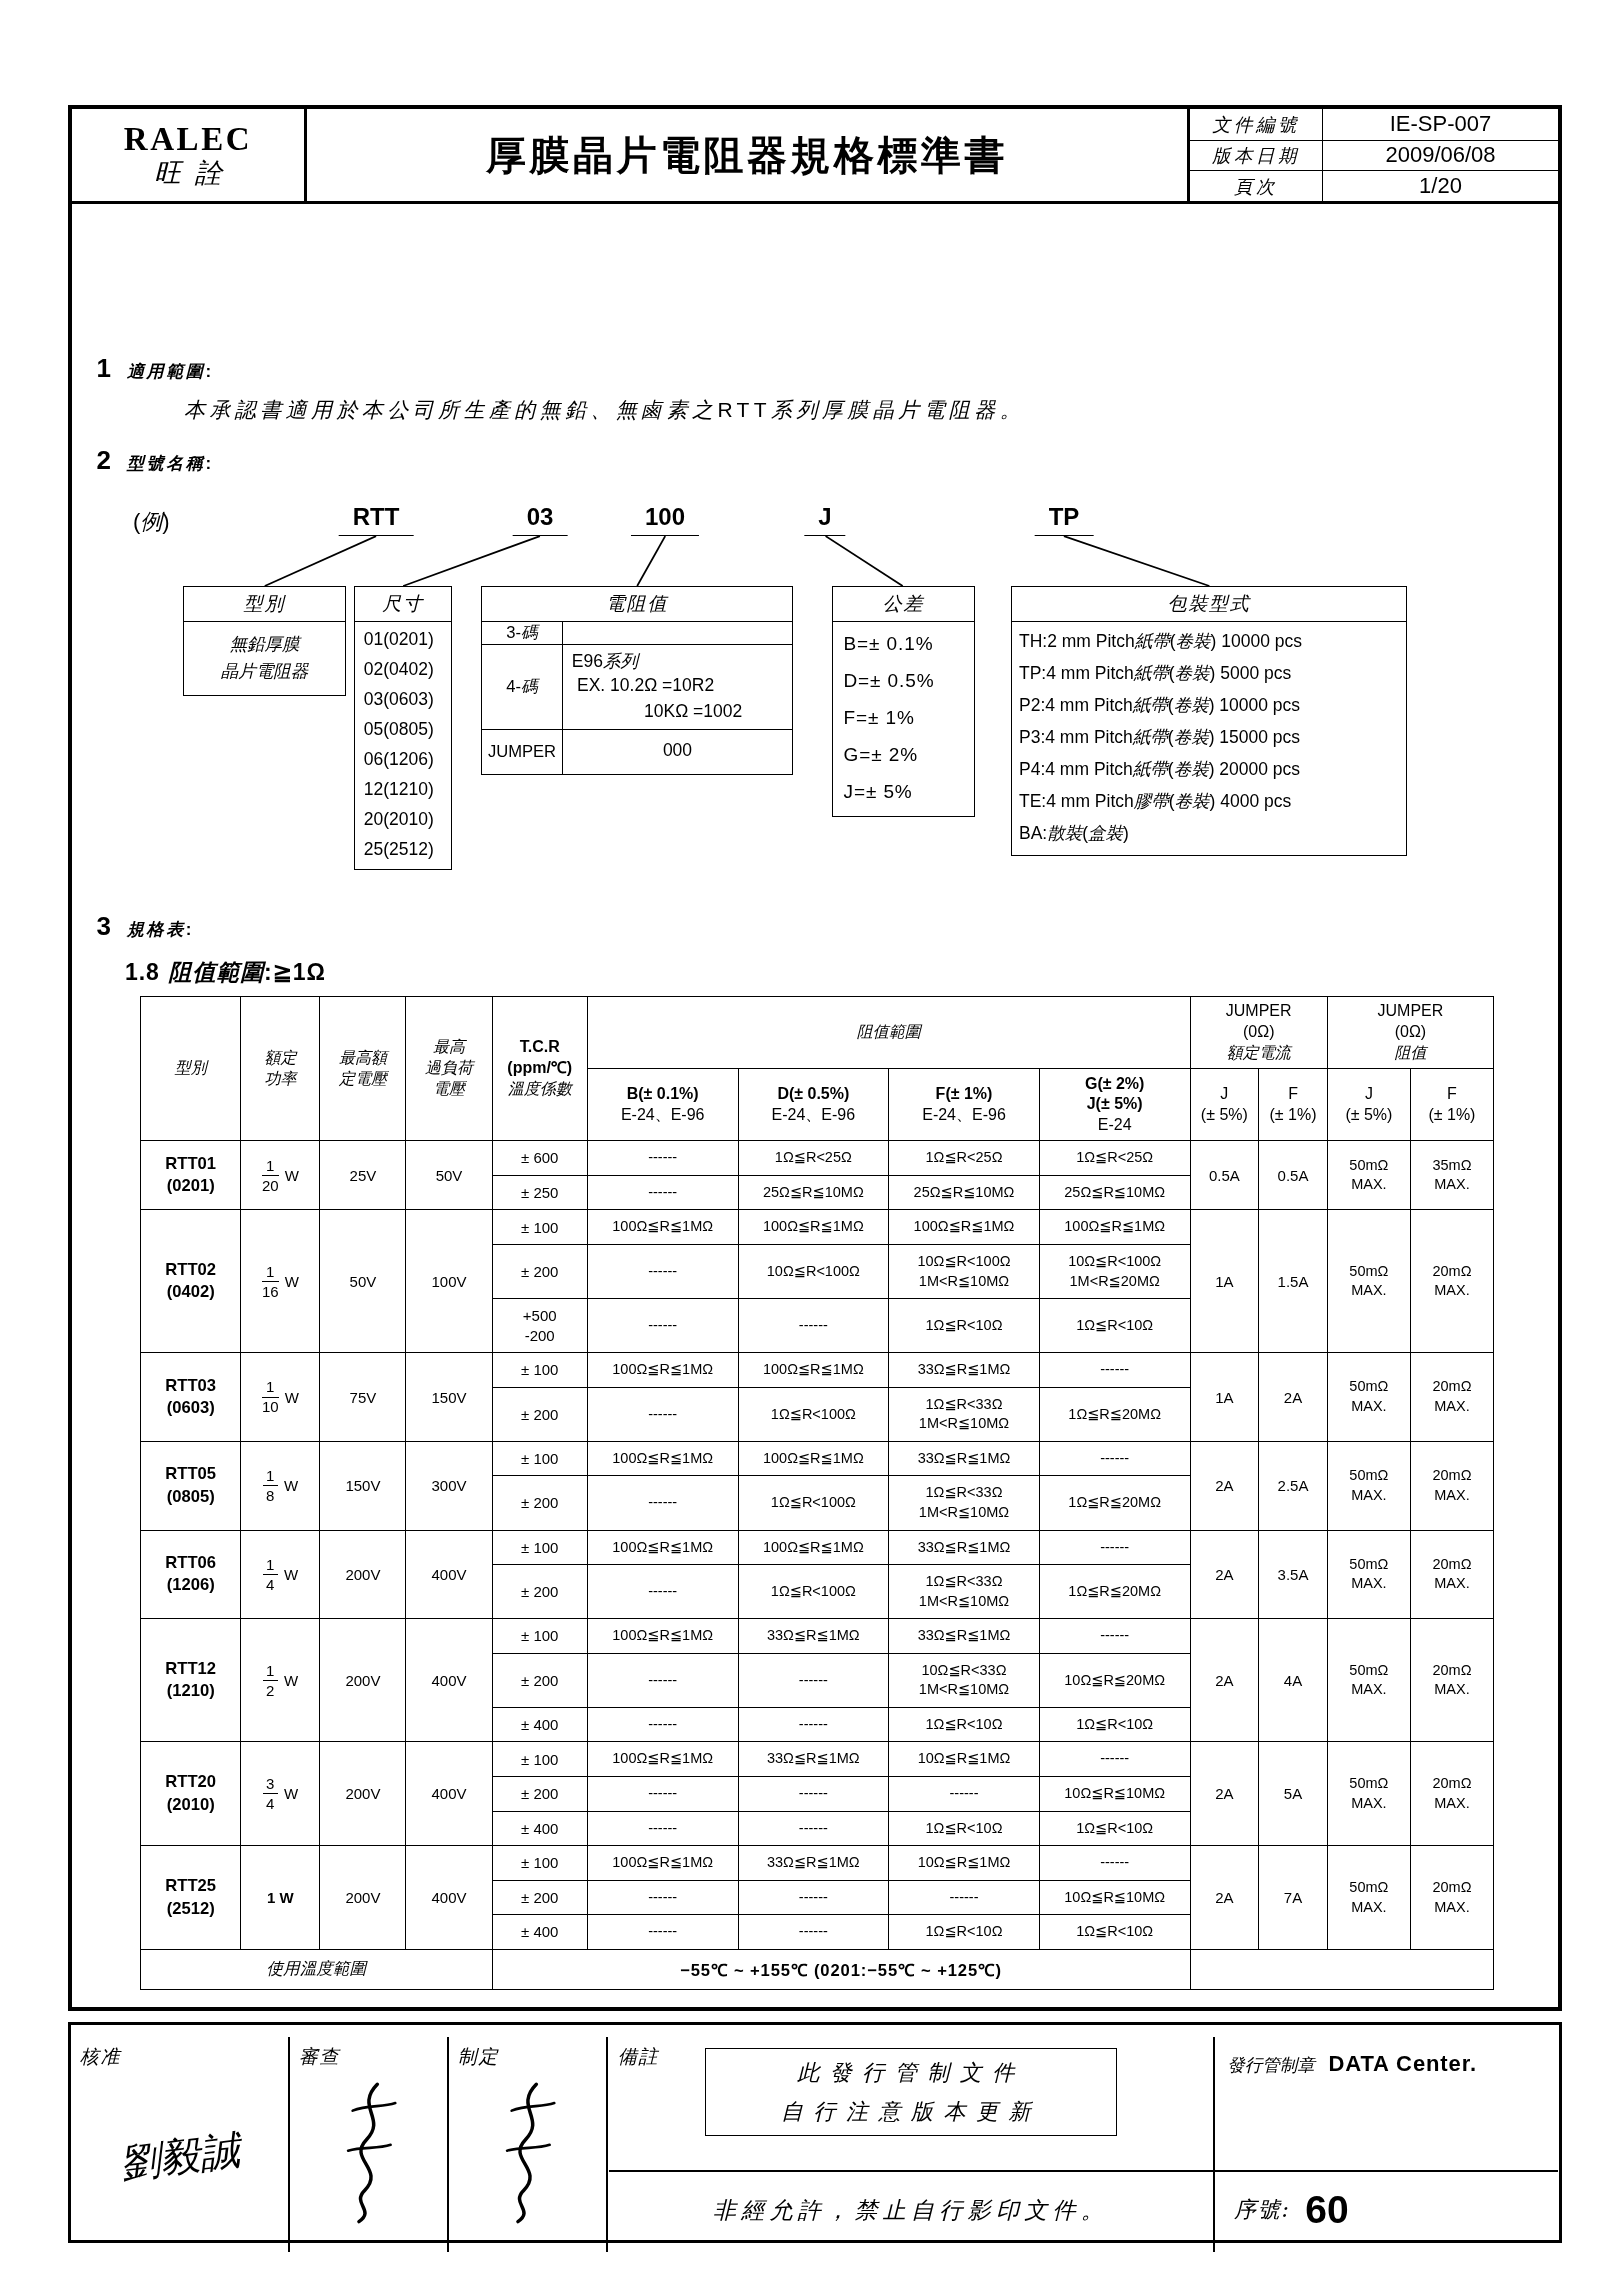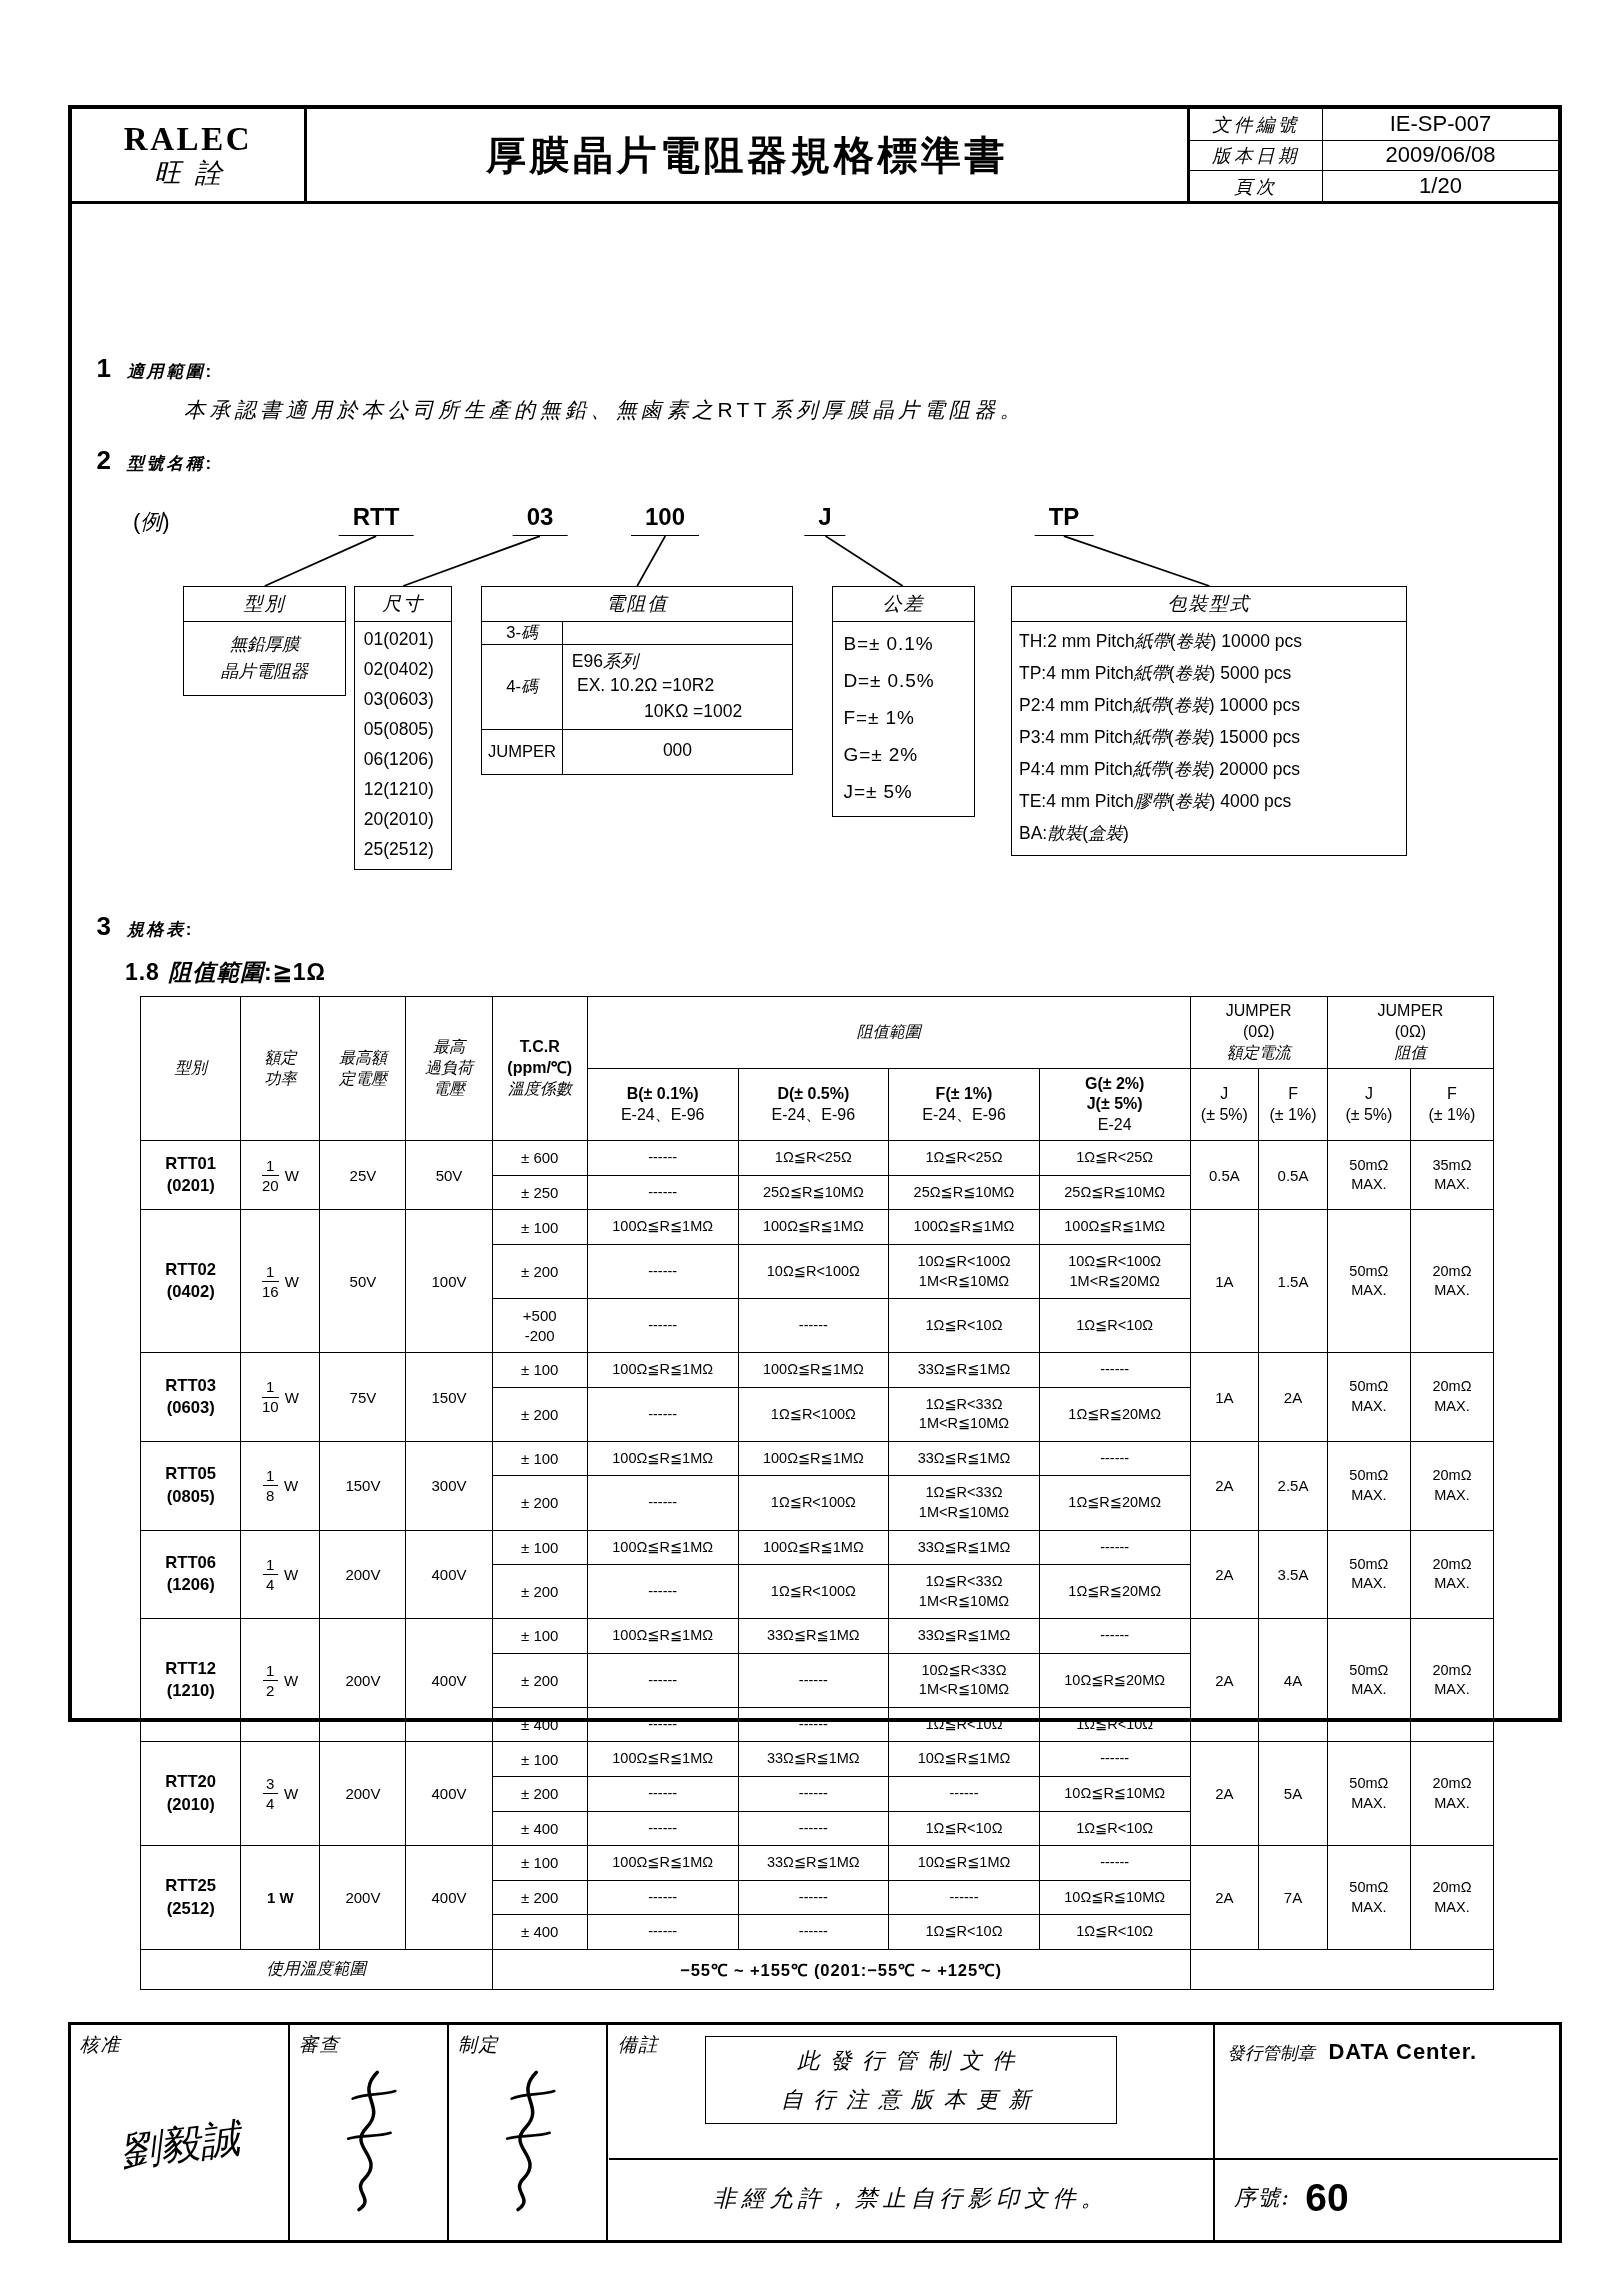--- a/index.html
+++ b/index.html
@@ -4,21 +4,21 @@
 <style>
   * { box-sizing: border-box; margin: 0; padding: 0; }
   html,body { background:#ffffff; }
   .page {
     position: relative; width: 1622px; height: 2295px; background:#ffffff;
     font-family: "Liberation Sans", sans-serif; color:#000; overflow:hidden;
   }
   .hand { font-family: "DejaVu Serif", "Liberation Serif", serif; font-style: italic; }
 
   
-  .main-frame { position:absolute; left:68px; top:105px; width:1494px; height:1617px; border:4.4px solid #000; }
+  .main-frame { position:absolute; left:68px; top:105px; width:1494px; height:1906px; border:4.4px solid #000; }
 
   
   .doc-header { position:absolute; left:0; top:0; width:100%; height:95px; border-bottom:3.5px solid #000; display:flex; }
   .logo-cell { width:235px; border-right:3.5px solid #000; display:flex; flex-direction:column; align-items:center; justify-content:center; }
   .brand { font-family:"Liberation Serif", serif; font-size:33px; font-weight:bold; letter-spacing:2.6px; line-height:1.1; }
   .brand-sub { font-size:27px; letter-spacing:14px; padding-left:14px; line-height:1.2; }
   .title-cell { flex:1; display:flex; align-items:center; justify-content:center; }
   .doc-title { font-size:40px; font-weight:bold; letter-spacing:3.5px; }
   .info-cell { width:371px; border-left:3.5px solid #000; display:grid; grid-template-rows:1fr 1fr 1fr; }
   .info-row { display:grid; grid-template-columns:133px 1fr; }
@@ -77,21 +77,21 @@
   .spec .tcr { font-size:15px; line-height:1.3; }
   .frac { display:inline-block; vertical-align:middle; font-size:15px; line-height:1.15; }
   .fn { display:block; border-bottom:1.8px solid #000; padding:0 3.5px 0.9px; }
   .fd { display:block; padding-top:0.9px; }
   .funit { margin-left:6.1px; vertical-align:middle; }
   .trow td { font-size:16.6px; padding:8px 1.8px; }
   .tempv { font-size:17.5px; letter-spacing:0.9px; }
 
   
   .footer-frame { position:absolute; left:68px; top:2022px; width:1494px; height:221px; border:3.5px solid #000; }
-  .f-cell { position:absolute; top:0; height:100%; border-right:2.6px solid #000; }
+  .f-cell { position:absolute; top:12px; height:100%; border-right:2.6px solid #000; }
   #f-approve { left:0; width:219px; }
   #f-review  { left:219px; width:159px; }
   #f-draft   { left:378px; width:159px; }
   #f-note    { left:538px; width:606px; }
   #f-stamp   { left:1144px; width:343px; border-right:none; }
   .f-label { position:absolute; left:8.8px; top:7px; font-size:19px; letter-spacing:1.8px; }
   .sig-name { position:absolute; left:50%; top:56%; transform:translate(-50%,-50%) rotate(-7deg); font-size:40px; white-space:nowrap; }
   .scribble { position:absolute; left:50%; top:54%; transform:translate(-50%,-50%) rotate(4deg); }
   .note-box { position:absolute; left:96px; top:10.5px; width:412px; height:88px; border:1.8px solid #000;
               display:flex; flex-direction:column; align-items:center; justify-content:center;

